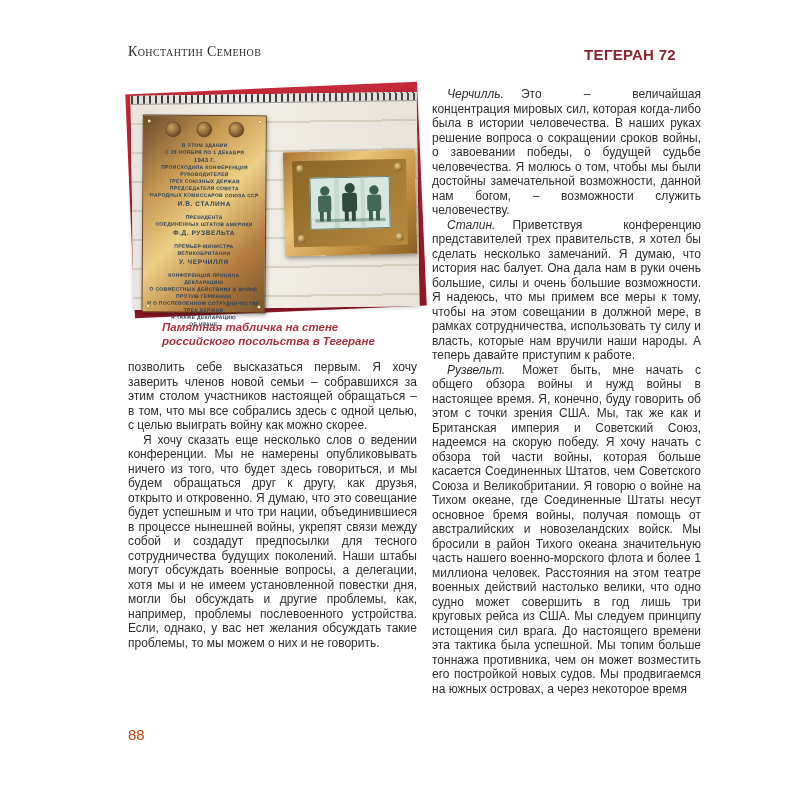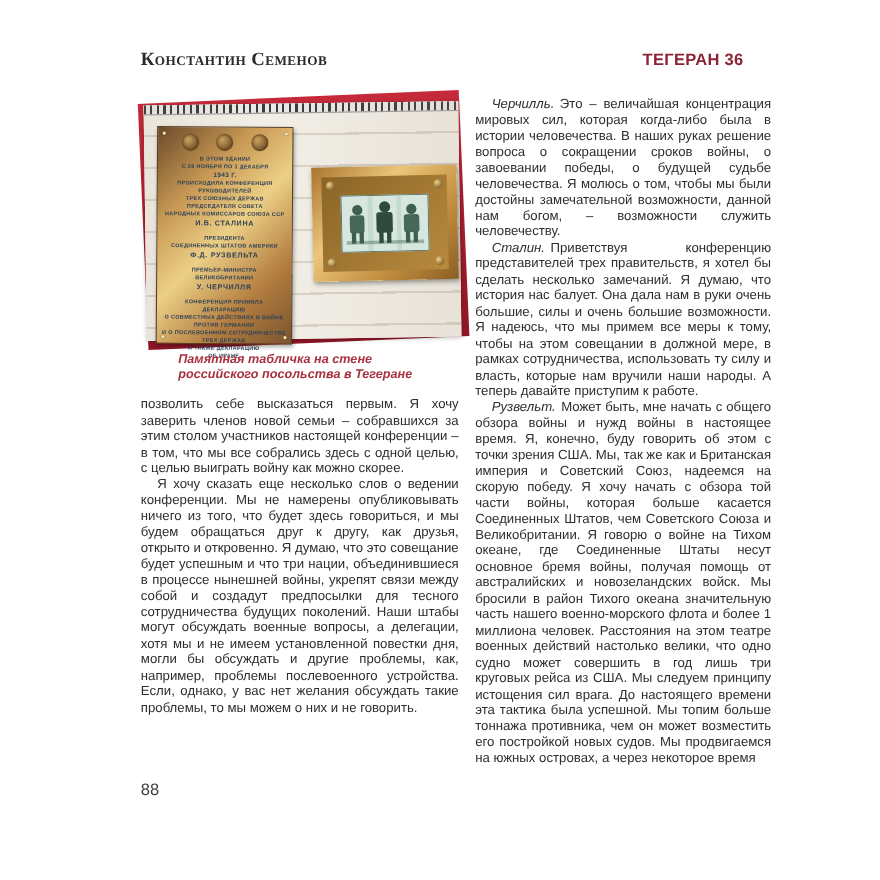--- a/index.html
+++ b/index.html
@@ -7,22 +7,22 @@
     --brass-light:#e9c47c; --brass-dark:#6e4b26; --plaque-text:#2f4257;
     --photo-teal:#d7e7df; --figure-green:#3c5f50; --red-sheet:#b61f31;
     --wall:#f2efe8; --plank-line:#d9d3c6;
   }
   *{margin:0;padding:0;box-sizing:border-box;}
   html,body{width:800px;height:800px;background:#ffffff;overflow:hidden;}
   body{font-family:"Liberation Sans", sans-serif;color:var(--text);position:relative;}
 
   
   .hdr-author{position:absolute;left:128px;top:44px;
-    font-family:"Liberation Serif", serif;font-variant:small-caps;font-weight:700;
-    font-size:17px;letter-spacing:.4px;color:#2b2b2b;text-align:center;}
+    font-family:"Liberation Serif", serif;font-variant:small-caps;font-weight:400;
+    font-size:14px;letter-spacing:.4px;color:#2b2b2b;text-align:center;}
   .hdr-title{position:absolute;right:124px;top:46px;
     font-weight:bold;font-size:15px;letter-spacing:.3px;color:var(--accent);}
 
   
   .photo-wrap{position:absolute;left:128px;top:80px;width:296px;height:238px;}
   .red-sheet{position:absolute;left:2px;right:2px;top:8px;bottom:6px;
     background:linear-gradient(180deg,#c52a3a,#8f1626);
     transform:rotate(-2.5deg);}
   .wall{position:absolute;left:4px;right:6px;top:14px;bottom:10px;
     transform:rotate(-0.8deg);
@@ -76,29 +76,29 @@
     font-size:11.5px;line-height:14px;font-style:italic;font-weight:bold;
     color:var(--caption);}
 
   
   .col{position:absolute;text-align:justify;font-size:12px;line-height:14.5px;
     color:var(--text);hyphens:auto;}
   .col-left{left:128px;top:360px;width:289px;}
   .col-right{left:432px;top:87px;width:269px;}
   .col p{text-indent:15px;}
   .col p.no-indent{text-indent:0;}
-  .speaker{font-style:italic;margin-right:5px;}
+  .speaker{font-style:italic;margin-right:17px;}
 
-  .page-num{position:absolute;left:128px;top:710px;font-size:15px;color:#404040;}
+  .page-num{position:absolute;left:128px;top:726px;font-size:15px;color:#c2410c;}
 </style>
 </head>
 <body>
 
 <div class="hdr-author">Константин Семенов</div>
-<div class="hdr-title">ТЕГЕРАН 36</div>
+<div class="hdr-title">ТЕГЕРАН 72</div>
 
 <div class="photo-wrap">
   <div class="red-sheet"></div>
   <div class="wall">
     <div class="binding"></div>
 
     <div class="plaque">
       <div class="emblems">
         <span class="emblem"></span>
         <span class="emblem"></span>
@@ -160,21 +160,21 @@
           </svg>
         </div>
       </div>
     </div>
   </div>
 </div>
 
 <p class="caption">Памятная табличка на стене российского посольства в Тегеране</p>
 
 <div class="col col-left">
-  <p class="no-indent">позволить себе высказаться первым. Я хочу заверить членов новой семьи – собравшихся за этим столом участников настоящей конференции – в том, что мы все собрались здесь с одной целью, с целью выиграть войну как можно скорее.</p>
+  <p class="no-indent">позволить себе высказаться первым. Я хочу заверить членов новой семьи – собравшихся за этим столом участников настоящей обращаться – в том, что мы все собрались здесь с одной целью, с целью выиграть войну как можно скорее.</p>
   <p>Я хочу сказать еще несколько слов о ведении конференции. Мы не намерены опубликовывать ничего из того, что будет здесь говориться, и мы будем обращаться друг к другу, как друзья, открыто и откровенно. Я думаю, что это совещание будет успешным и что три нации, объединившиеся в процессе нынешней войны, укрепят связи между собой и создадут предпосылки для тесного сотрудничества будущих поколений. Наши штабы могут обсуждать военные вопросы, а делегации, хотя мы и не имеем установленной повестки дня, могли бы обсуждать и другие проблемы, как, например, проблемы послевоенного устройства. Если, однако, у вас нет желания обсуждать такие проблемы, то мы можем о них и не говорить.</p>
 </div>
 
 <div class="col col-right">
   <p><span class="speaker">Черчилль.</span><span>Это – величайшая концентрация мировых сил, которая когда-либо была в истории человечества. В наших руках решение вопроса о сокращении сроков войны, о завоевании победы, о будущей судьбе человечества. Я молюсь о том, чтобы мы были достойны замечательной возможности, данной нам богом, – возможности служить человечеству.</span></p>
   <p><span class="speaker">Сталин.</span><span>Приветствуя конференцию представителей трех правительств, я хотел бы сделать несколько замечаний. Я думаю, что история нас балует. Она дала нам в руки очень большие, силы и очень большие возможности. Я надеюсь, что мы примем все меры к тому, чтобы на этом совещании в должной мере, в рамках сотрудничества, использовать ту силу и власть, которые нам вручили наши народы. А теперь давайте приступим к работе.</span></p>
   <p><span class="speaker">Рузвельт.</span><span>Может быть, мне начать с общего обзора войны и нужд войны в настоящее время. Я, конечно, буду говорить об этом с точки зрения США. Мы, так же как и Британская империя и Советский Союз, надеемся на скорую победу. Я хочу начать с обзора той части войны, которая больше касается Соединенных Штатов, чем Советского Союза и Великобритании. Я говорю о войне на Тихом океане, где Соединенные Штаты несут основное бремя войны, получая помощь от австралийских и новозеландских войск. Мы бросили в район Тихого океана значительную часть нашего военно-морского флота и более 1 миллиона человек. Расстояния на этом театре военных действий настолько велики, что одно судно может совершить в год лишь три круговых рейса из США. Мы следуем принципу истощения сил врага. До настоящего времени эта тактика была успешной. Мы топим больше тоннажа противника, чем он может возместить его постройкой новых судов. Мы продвигаемся на южных островах, а через некоторое время</span></p>
 </div>
 
 <div class="page-num">88</div>

